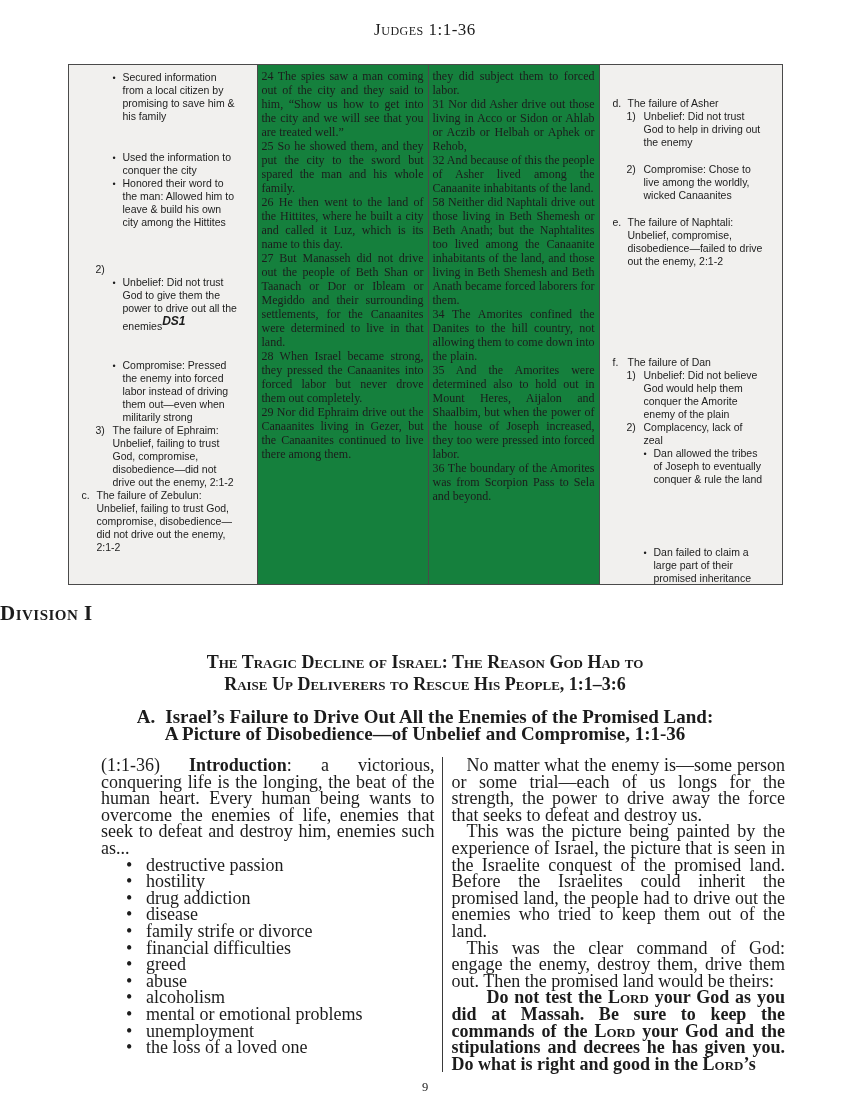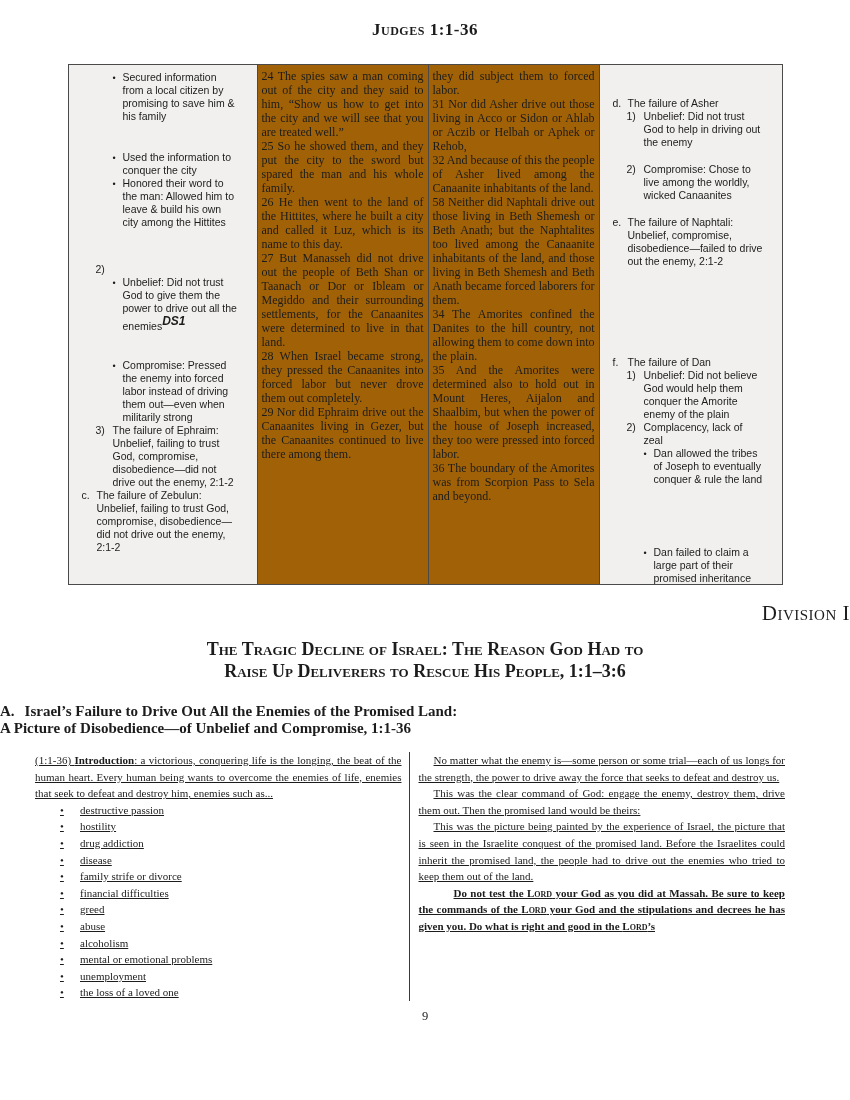--- a/index.html
+++ b/index.html
@@ -5,21 +5,21 @@
   html, body { margin:0; padding:0; background:#ffffff; }
   body {
     width:850px; min-height:1100px;
     font-family:"Liberation Serif", serif;
     color:#1c1c1c;
     position:relative;
   }
   .page-header {
     margin-top:20px;
     text-align:center;
-    font-weight:bold;
+    font-weight:normal;
     font-variant:small-caps;
     font-size:17px;
     letter-spacing:0.5px;
   }
   
   .ref-table {
     margin:24px auto 0 auto;
     width:715px; height:521px;
     border:1px solid #4a4a4a;
     display:flex;
@@ -33,60 +33,59 @@
     font-size:10.5px;
     line-height:13px;
     padding-top:6px;
     width:188px; flex:none;
   }
   .outline-col.right { width:183px; border-left:1px solid #4a4a4a; }
   .scripture-col {
     width:171px; flex:none;
     border-left:1px solid #4a4a4a;
     padding:4px 4px 0 4px;
-    background:#a16207;
+    background:#15803d;
   }
   .scripture-col p {
     margin:0;
     text-align:justify;
     font-size:12px;
     line-height:14px;
     hyphens:auto;
   }
   .oitem { display:flex; align-items:flex-start; }
   .oitem .mk { flex:none; }
   .oitem .tx { flex:1; padding-right:19px; }
   .lvl-letter { margin-left:13px; } .lvl-letter > .mk { width:15px; }
   .lvl-num    { margin-left:27px; } .lvl-num    > .mk { width:17px; }
   .lvl-bullet { margin-left:44px; } .lvl-bullet > .mk { width:10px; font-size:9px; padding-top:1px; }
   sup.ds { font-style:italic; font-weight:bold; font-size:12px; }
   
   .division-label {
-    margin-top:16px; text-align:right;
-    font-variant:small-caps; font-weight:normal;
-    font-size:21px; letter-spacing:0.5px;margin-left:40px;
+    margin-top:16px; text-align:left;
+    font-variant:small-caps; font-weight:bold;
+    font-size:21px; letter-spacing:0.5px;
   }
   .division-title {
-    margin-top:13px; text-align:center;
+    margin-top:26px; text-align:center;
     font-variant:small-caps; font-weight:bold;
     font-size:18px; line-height:21.5px;
   }
   .section-heading {
-    margin-top:21px; 
-    font-weight:bold; font-size:15px; line-height:17px;
+    margin-top:13px; text-align:center;
+    font-weight:bold; font-size:19px; line-height:17px;
   }
   .section-heading .smk { margin-right:10px; }
   
   .body-cols {
-    margin:15px 65px 0 35px;
+    margin:15px 65px 0 101px;
     display:flex;
-    font-size:11px;
+    font-size:18px;
     line-height:16.6px;
     text-align:justify;
-    text-decoration:underline;
   }
   .bcol { box-sizing:border-box; }
   .bcol.left  { flex:1; padding-right:7px; border-right:1px solid #3a3a3a; }
   .bcol.right { flex:1; padding-left:9px; }
   .bcol p { margin:0; hyphens:auto; }
   .bcol.right p { text-indent:15px; }
   .brow { display:flex; margin-left:25px; }
   .brow .mk { flex:none; width:20px; }
   .quote {
     margin:10px 2px 0 44px;
@@ -265,22 +264,22 @@
           <span>unemployment</span>
         </div>
       <div class="brow">
           <span class="mk">•</span>
           <span>the loss of a loved one</span>
         </div>
     </div>
 
     <div class="bcol right">
       <p>No matter what the enemy is—some person or some trial—each of us longs for the strength, the power to drive away the force that seeks to defeat and destroy us.</p>
+      <p>This was the picture being painted by the experience of Israel, the picture that is seen in the Israelite conquest of the promised land. Before the Israelites could inherit the promised land, the people had to drive out the enemies who tried to keep them out of the land.</p>
       <p>This was the clear command of God: engage the enemy, destroy them, drive them out. Then the promised land would be theirs:</p>
-      <p>This was the picture being painted by the experience of Israel, the picture that is seen in the Israelite conquest of the promised land. Before the Israelites could inherit the promised land, the people had to drive out the enemies who tried to keep them out of the land.</p>
       <p class="quote"><span class="qfirst"></span><span class="qin">Do not test the </span><span class="qin sc">Lord</span><span class="qin"> your God as you did at Massah. Be sure to keep the commands of the </span><span class="qin sc">Lord</span><span class="qin"> your God and the stipulations and decrees he has given you. Do what is right and good in the </span><span class="qin sc">Lord</span><span class="qin">’s</span></p>
     </div>
 
   </div>
 
   <div class="page-number">9</div>
 
 </div>
 
 </body></html>

